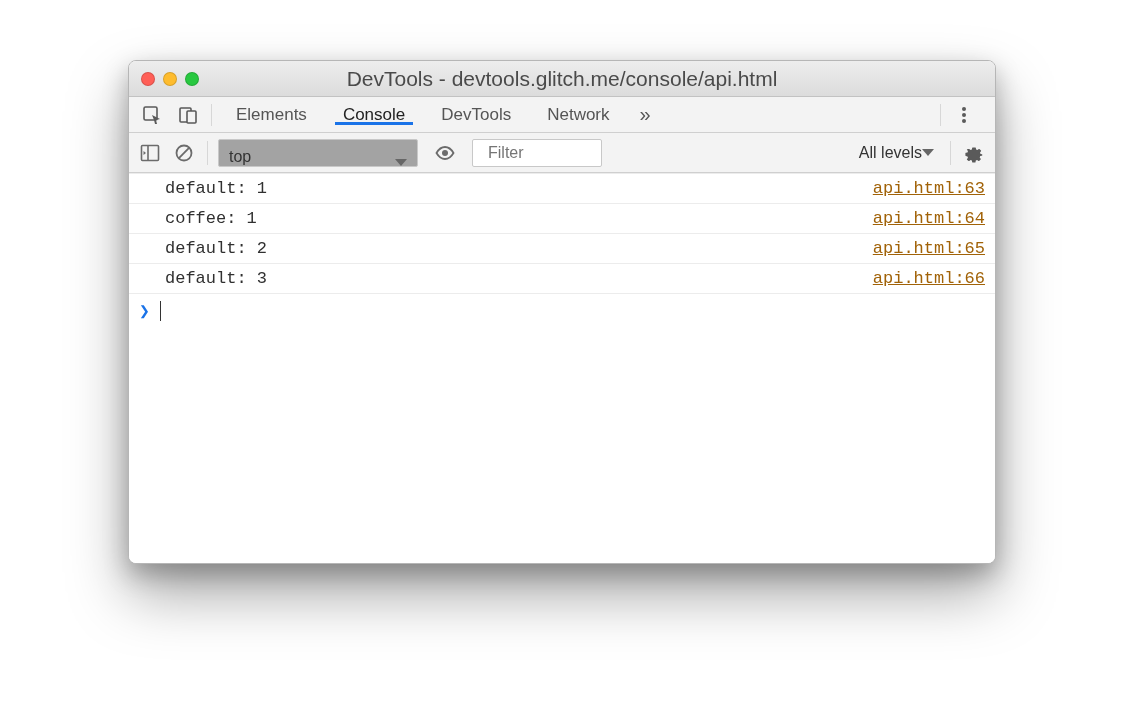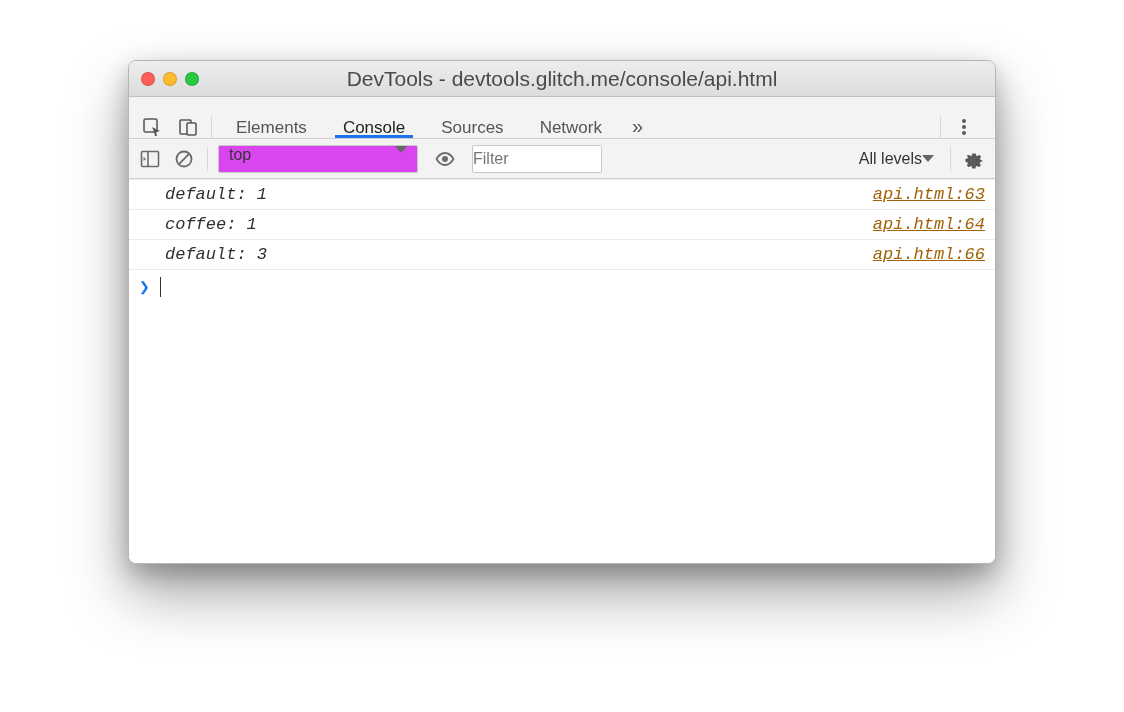--- a/index.html
+++ b/index.html
@@ -43,25 +43,25 @@
     position: absolute;
     left: 0; right: 0;
     text-align: center;
     font-size: 21px;
     color: #4a4a4a;
     pointer-events: none;
     font-weight: 400;
   }
   
   .tabsbar {
-    height: 42px;
+    height: 36px;
     background: #f3f3f3;
     border-bottom: 1px solid #cfcfcf;
     display: flex;
-    align-items: flex-end;
+    align-items: center;
     padding: 0 8px 0 0;
   }
   .iconbox {
     display: flex;
     align-items: center;
     padding: 0 12px;
     gap: 14px;
     border-right: 1px solid #d7d7d7;
   }
   .icon-btn {
@@ -115,43 +115,43 @@
   .tool-btn {
     width: 26px; height: 26px;
     display: flex; align-items: center; justify-content: center;
     color: #6b6b6b;
   }
   .vsep { width: 1px; height: 24px; background: #d7d7d7; margin: 0 2px; }
   .context-select {
     height: 28px;
     min-width: 200px;
     border: 1px solid #c8c8c8;
-    background: #d946ef;
+    background: #a3a3a3;
     border-radius: 2px;
     display: flex;
-    align-items: flex-start;
+    align-items: flex-end;
     padding: 0 10px;
     font-size: 16px;
     color: #333;
     justify-content: space-between;
     gap: 17px;
   }
   .tri-down {
     width: 0; height: 0;
     border-left: 6px solid transparent;
     border-right: 6px solid transparent;
     border-top: 7px solid #666;
   }
   .filter-input {
     height: 28px;
     width: 130px;
     border: 1px solid #c8c8c8;
     background: #fff;
     border-radius: 2px;
-    padding: 0 0;
+    padding: 0 15px;
     font-size: 16px;
     color: #888;
   }
   .levels {
     display: flex; align-items: center; 
     font-size: 16px; color: #333;
     padding: 0 6px;
   }
   
   .console-body {
@@ -161,21 +161,20 @@
     font-size: 17px;
     overflow: auto;
   }
   .log-row {
     display: flex;
     justify-content: space-between;
     align-items: flex-start;
     padding: 5px 10px 5px 36px;
     border-bottom: 1px solid #ececec;
     color: #303030;
-    font-style: italic;
   }
   .log-row:first-child { border-top: 1px solid #ececec; }
   .log-source {
     color: #a16207;
     text-decoration: underline;
     cursor: pointer;
   }
   .prompt-row {
     display: flex;
     align-items: center;
@@ -223,21 +222,21 @@
       </div>
     </div>
     <div class="tabs">
       <div class="tab">
           <span>Elements</span>
         </div>
       <div class="tab active">
           <span>Console</span>
         </div>
       <div class="tab">
-          <span>Sources</span>
+          <span>DevTools</span>
         </div>
       <div class="tab">
           <span>Network</span>
         </div>
     </div>
     <div class="overflow">
       <span>»</span>
     </div>
     <div class="spacer"></div>
     <div class="right-icons">
@@ -294,20 +293,24 @@
     <div id="logs-mount">
         <div class="log-row">
           <span>default: 1</span>
           <span class="log-source">api.html:63</span>
         </div>
         <div class="log-row">
           <span>coffee: 1</span>
           <span class="log-source">api.html:64</span>
         </div>
         <div class="log-row">
+          <span>default: 2</span>
+          <span class="log-source">api.html:65</span>
+        </div>
+        <div class="log-row">
           <span>default: 3</span>
           <span class="log-source">api.html:66</span>
         </div>
       </div>
     <div class="prompt-row">
       <span class="prompt-arrow">❯</span>
       <span class="caret"></span>
     </div>
   </div>
 

